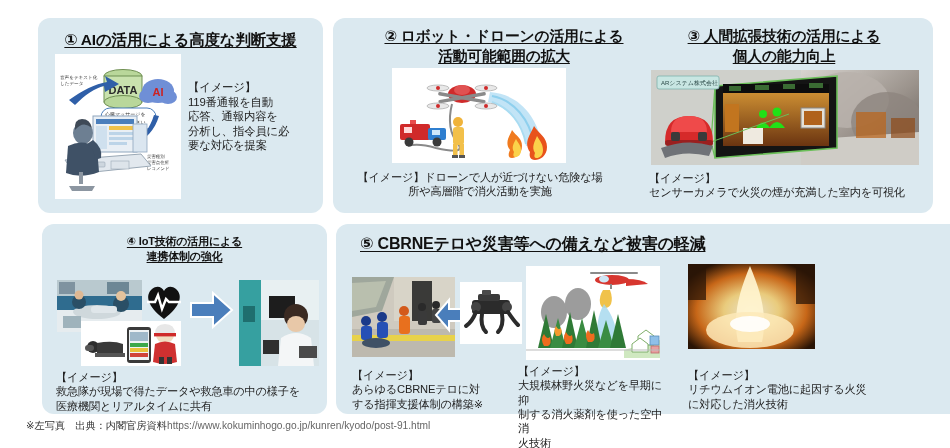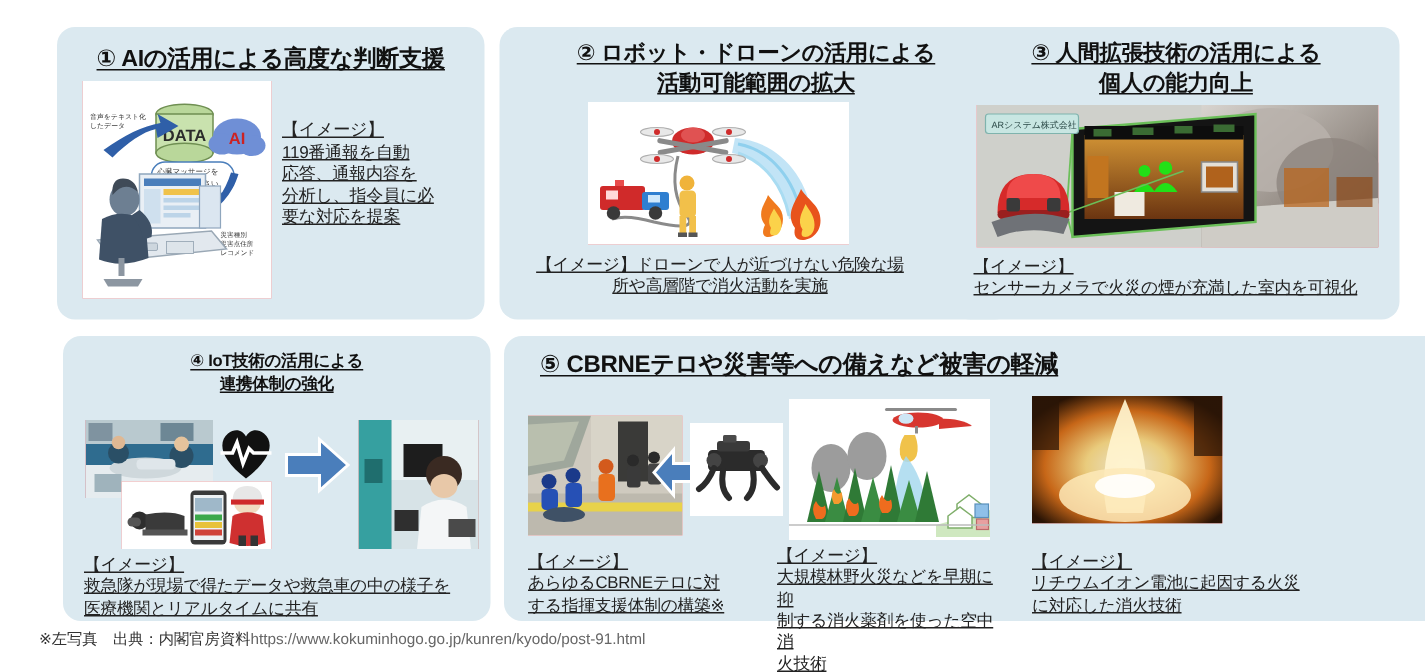--- a/index.html
+++ b/index.html
@@ -27,21 +27,20 @@
     letter-spacing:-0.2px;
   }
   .ptitle span.u{
     text-decoration:underline;
     text-underline-offset:2px;
   }
   .cap{
     color:#222;
     line-height:1.28;
     letter-spacing:-0.2px;
-    text-decoration:underline;
   }
 
   
   #panel1{left:38px;top:18px;width:285px;height:195px;}
   #panel2{left:333px;top:18px;width:342px;height:195px;}
   #panel3{left:635px;top:18px;width:298px;height:195px;}
   #panel4{left:42px;top:224px;width:285px;height:190px;}
   #panel5{left:336px;top:224px;width:650px;height:190px;}
 
   #panel1 .ptitle{font-size:15.5px;margin:12px 0 0 0;}

